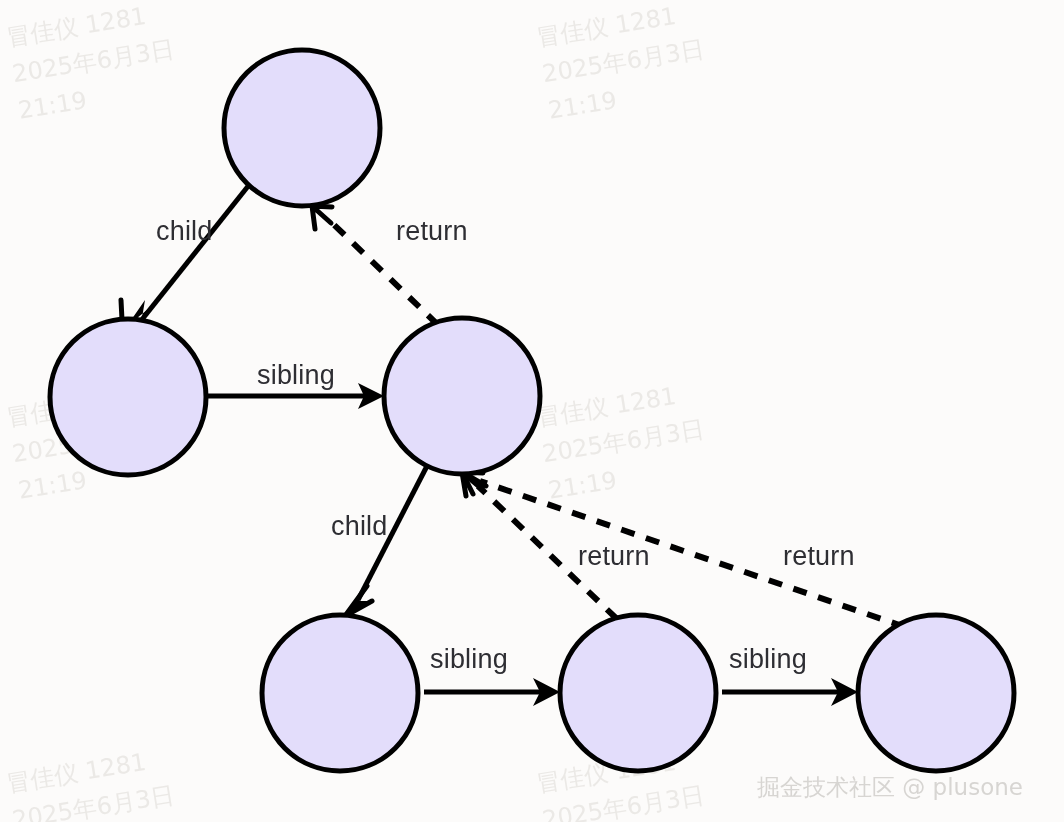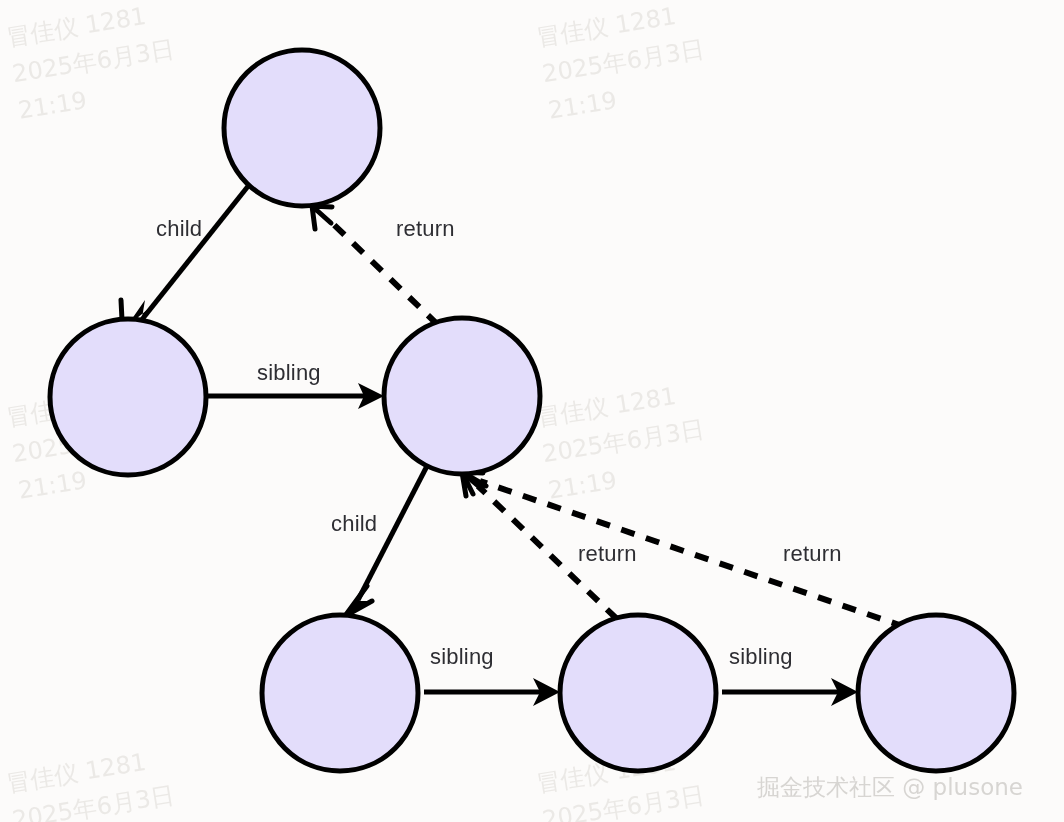--- a/index.html
+++ b/index.html
@@ -43,21 +43,21 @@
   .arrow-head {
     fill: none;
     stroke: #000000;
     stroke-width: 5;
     stroke-linecap: round;
     stroke-linejoin: round;
   }
   .edge-label {
     position: absolute;
     font-family: "Liberation Sans", "DejaVu Sans", sans-serif;
-    font-size: 22px;
+    font-size: 27px;
     color: #2e2e33;
     white-space: nowrap;
     letter-spacing: 0.2px;
   }
   .watermark {
     position: absolute;
     font-family: "DejaVu Sans", sans-serif;
     color: #ebe9e6;
     font-size: 24px;
     line-height: 1.55;

